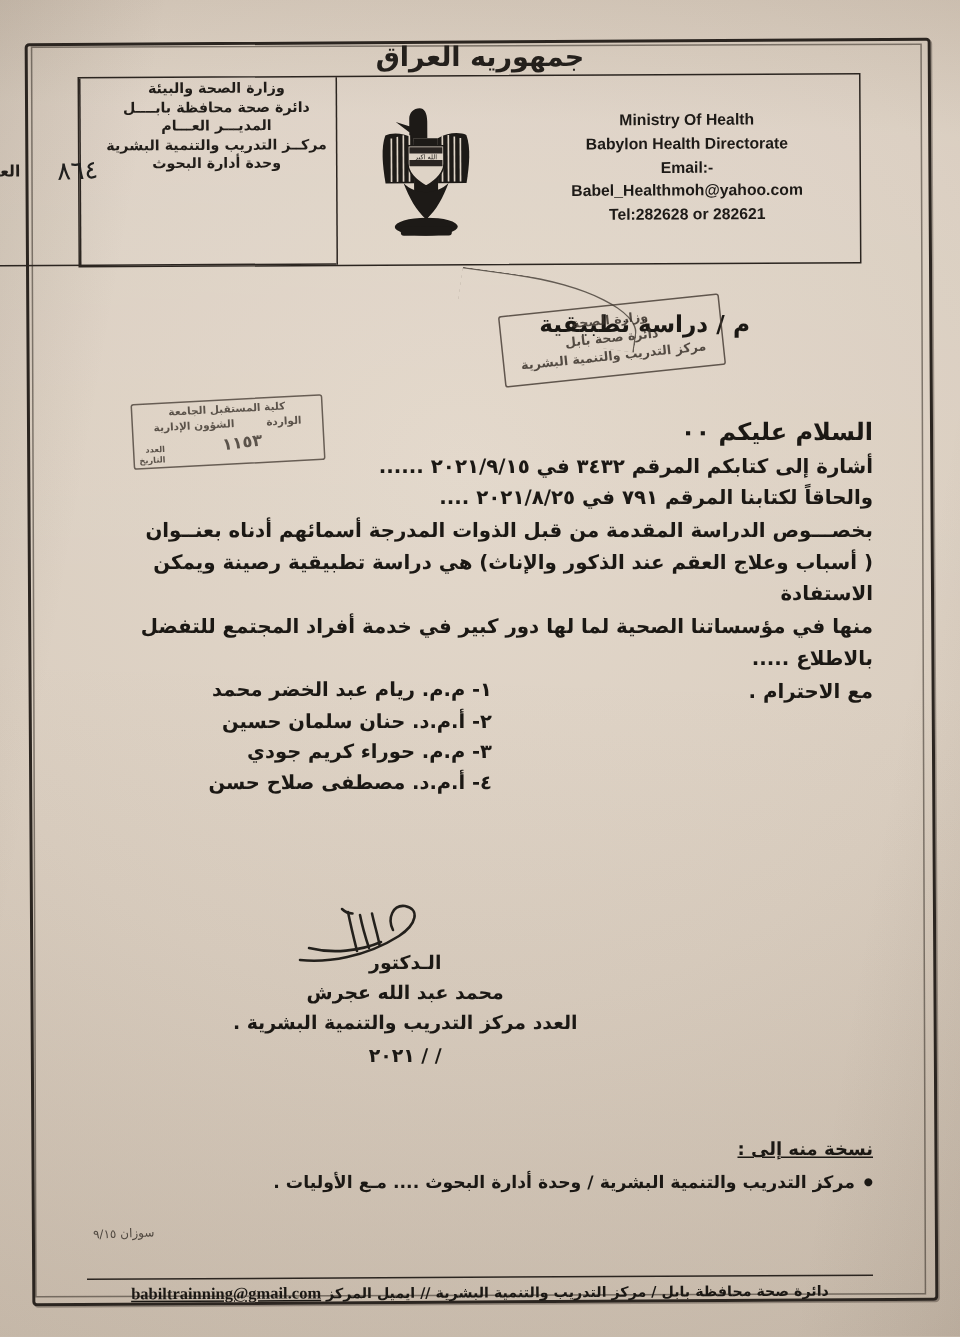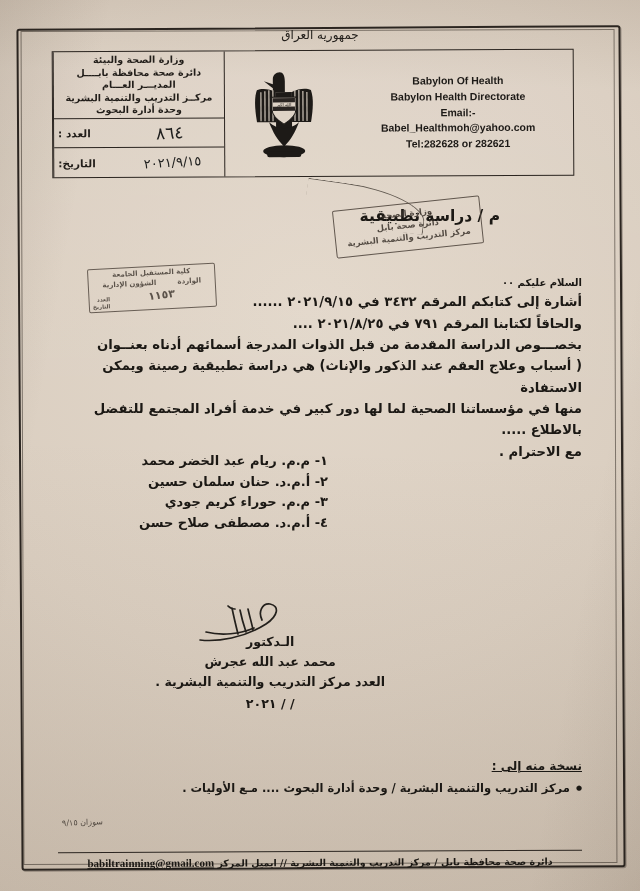--- a/index.html
+++ b/index.html
@@ -57,43 +57,42 @@
     position: absolute;
     inset: 0;
     z-index: 5;
   }
 
   
   #republic-title {
     position: absolute;
     top: 28px; left: 0; right: 0;
     text-align: center;
-    font-size: 12px;
-    font-weight: normal;
+    font-size: 18px;
+    font-weight: bold;
     color: #24201c;
     letter-spacing: 0px;
   }
 
   
   #letterhead {
     position: absolute;
     left: 52px; top: 50px;
     width: 520px; height: 125px;
     border: 1.6px solid #2b2520;
     display: flex;
     flex-direction: row-reverse;
     transform: rotate(-0.3deg);
     background: rgba(255,255,255,0.035);
   }
   .lh-cell { position: relative; }
   #lh-arabic {
     width: 170px;
     border-left: 1.6px solid #2b2520;
     display: flex;
-    flex-direction: column;
   }
   #lh-arabic-top {
     padding: 2px 6px 1px 6px;
     text-align: center;
     font-size: 9.5px;
     font-weight: bold;
     line-height: 1.32;
     color: #211d19;
     border-bottom: 1.4px solid #2b2520;
   }
@@ -237,21 +236,21 @@
     position: absolute;
     top: 275px;
     right: 58px;
     left: 40px;
     text-align: right;
     color: #1b1814;
     font-size: 13.2px;
     font-weight: bold;
     line-height: 1.62;
   }
-  #greeting { font-size: 10px; }
+  #greeting { font-size: 16px; }
   #body-block p { margin: 0; }
 
   
   #names-list {
     position: absolute;
     top: 451px;
     right: 312px;
     text-align: right;
     color: #1b1814;
     font-size: 13px;
@@ -407,21 +406,21 @@
           <path d="M25 31 h24 v12 c0 7 -7 12 -12 15 -5 -3 -12 -8 -12 -15 Z" fill="#ded3c6" stroke="#1d1a17" stroke-width="1"></path>
           <rect x="26" y="32" width="22" height="4.2" fill="#2a2522"></rect>
           <rect x="26" y="40.5" width="22" height="4.2" fill="#2a2522"></rect>
           <text x="37" y="40" font-size="4.4" text-anchor="middle" fill="#1d1a17" font-family="'DejaVu Sans', sans-serif">الله اكبر</text>
         </g>
       </svg>
     </div>
 
     <div class="lh-cell" id="lh-english">
       <div id="lh-english-text">
-        <div>Babylon Of Health</div>
+        <div>Ministry Of Health</div>
         <div>Babylon Health Directorate</div>
         <div>Email:-</div>
         <div>Babel_Healthmoh@yahoo.com</div>
         <div>Tel:282628 or 282621</div>
       </div>
     </div>
   </div>
 
   <div id="addressee-block">
     <div id="addressee-subject">م / دراسة تطبيقية</div>

